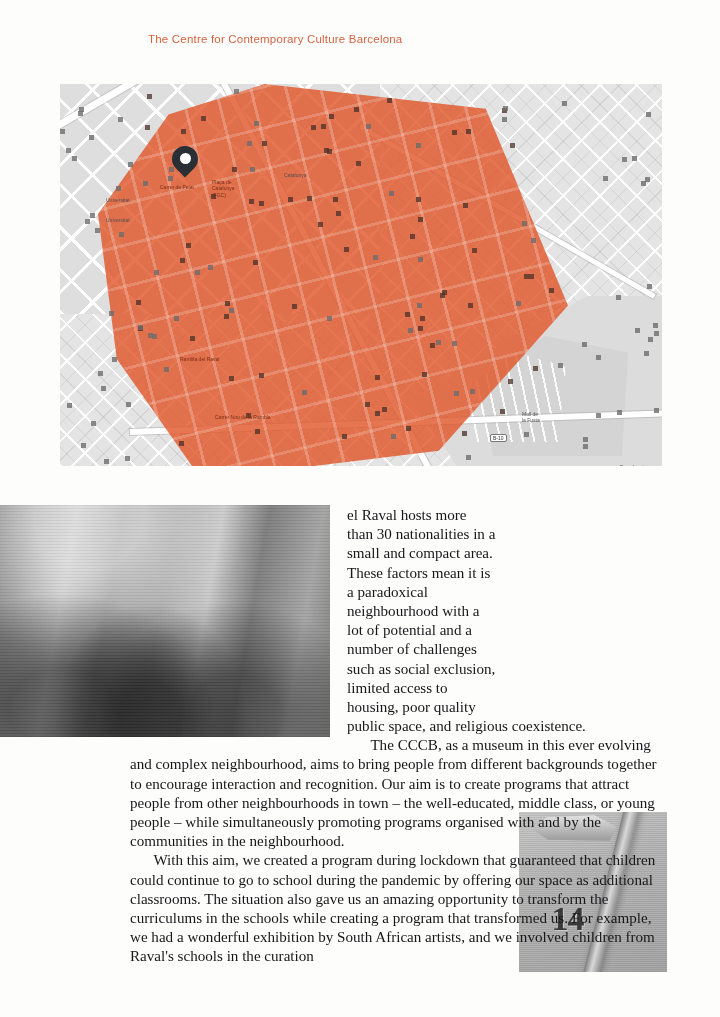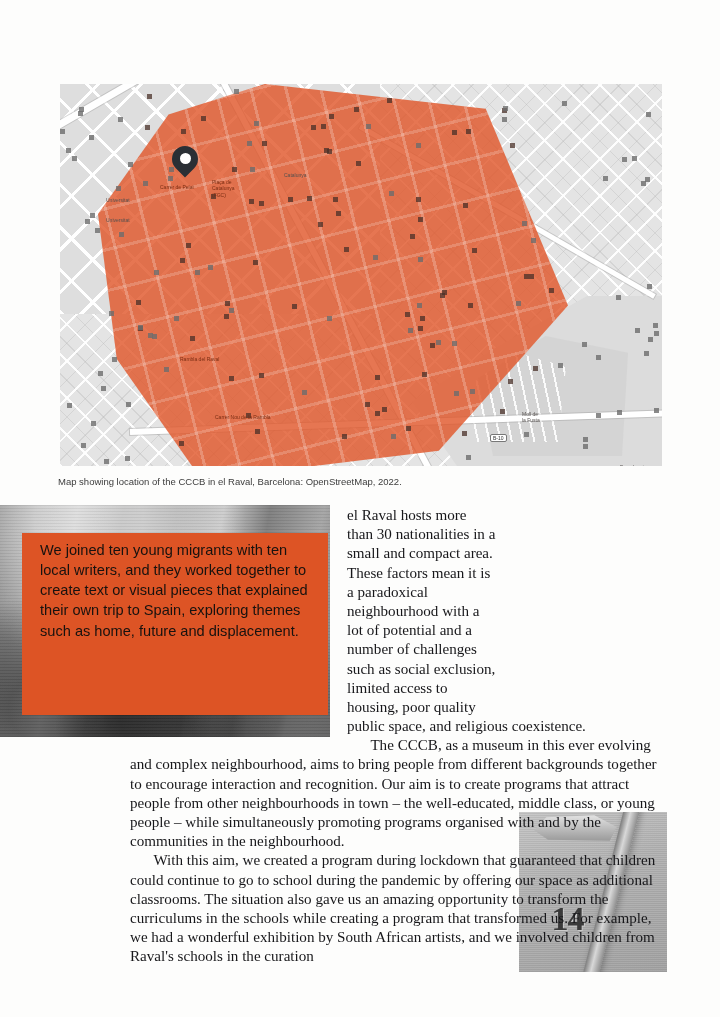--- a/index.html
+++ b/index.html
@@ -289,20 +289,21 @@
     letter-spacing: -1px;
     color: #3a3a3a;
     text-shadow: 1px 1px 0 rgba(255,255,255,.35);
   }
 </style>
 </head>
 <body>
 
 <div class="page">
 
+  <div class="running-head">The Centre for Contemporary Culture Barcelona</div>
 
   <div class="map-figure">
     <div class="map-canvas">
       <div class="map-base"></div>
       <div class="map-base eixample"></div>
       <div class="map-water"></div>
       <div class="map-port"></div>
       <div class="map-port-piers"></div>
 
       <div class="map-roadA"></div>
@@ -482,29 +483,25 @@
 
       <div class="map-shield" style="left:430px; top:350px;">B-10</div>
 
       <div class="map-pin">
         <div class="pin-body"></div>
         <div class="pin-dot"></div>
       </div>
     </div>
   </div>
 
-  <div class="map-caption">Map showing location of the CCCB in el Raval, Barcelona: OpenStreetMap, 2022.</div>
 
   <div class="photo-people">
     <div class="blur"></div>
   </div>
 
-  <div class="quote-box">
-    <div class="quote-text">We joined ten young migrants with ten local writers, and they worked together to create text or visual pieces that explained their own trip to Spain, exploring themes such as home, future and displacement.</div>
-  </div>
 
   <div class="photo-14">
     <div class="grain"></div>
     <div class="wall-top"></div>
     <div class="wall-edge"></div>
     <div class="num">14</div>
   </div>
 
   <div class="bodytext">
     <div class="float-left-block"></div>

